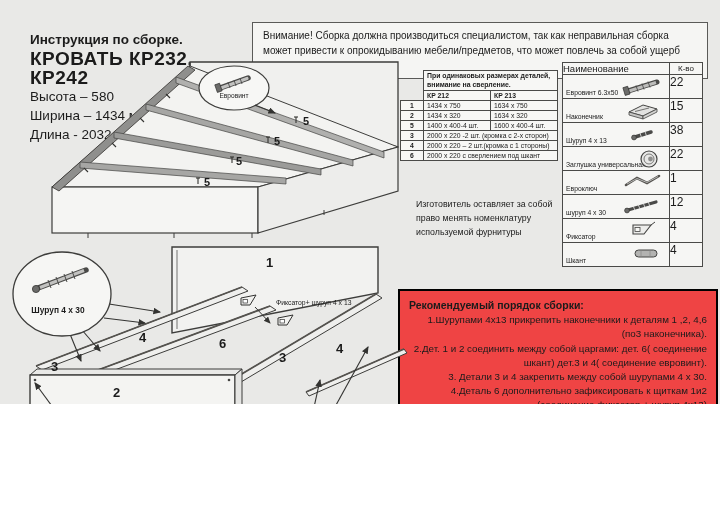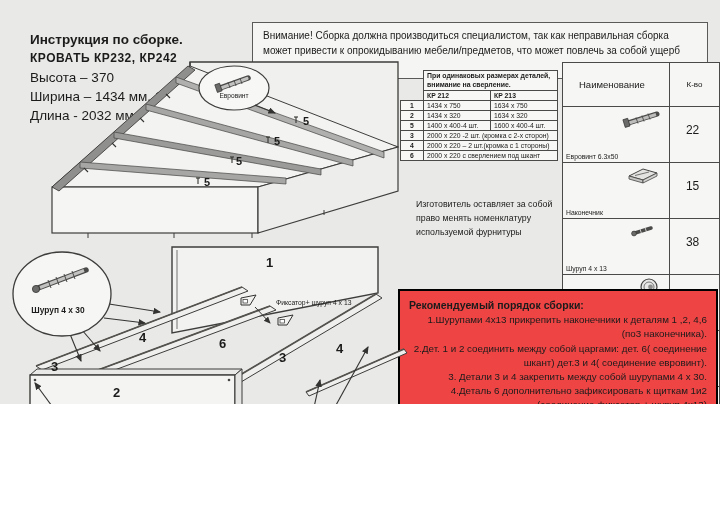--- a/index.html
+++ b/index.html
@@ -2,38 +2,38 @@
 <html><head>
 <meta charset="utf-8">
 <style>
   html,body{margin:0;padding:0;}
   .page{position:relative;width:720px;height:404px;background:#e9e9e7;overflow:hidden;
         font-family:"Liberation Sans",sans-serif;color:#1b1b1b;}
   .abs{position:absolute;}
   
   .title-block{left:30px;top:30px;width:220px;line-height:19px;font-size:13.5px;}
   .t-bold{font-weight:bold;font-size:13.5px;}
-  .t-bold2{font-weight:bold;font-size:12px;letter-spacing:.5px;}
+  .t-bold2{font-weight:bold;font-size:19px;letter-spacing:.5px;}
   
   .warning{left:252px;top:22px;width:434px;background:#f5f5f3;border:1px solid #5a5a58;
            padding:5px 10px;font-size:10px;line-height:15px;}
   
   table.dtable{left:400px;top:70px;position:absolute;border-collapse:collapse;background:transparent;
                font-size:6.8px;table-layout:fixed;}
   table.dtable td{border:1px solid #4a4a48;background:#f7f7f5;padding:1px 3px;vertical-align:middle;}
   table.dtable td.blank{border:none;background:transparent;}
   td.dhead{font-weight:bold;font-size:6.9px;line-height:8.5px;}
   td.dcol{font-weight:bold;}
   td.dnum{font-weight:bold;text-align:center;width:16px;}
   .w62{width:60px;} 
   
   .mnote{left:416px;top:197px;width:158px;font-size:8.8px;line-height:14px;}
   
   table.ptable{left:562px;top:62px;position:absolute;border-collapse:collapse;font-size:7px;table-layout:fixed;}
-  table.ptable td,table.ptable th{border:1px solid #4a4a48;background:#f6f6f4;padding:16px;}
+  table.ptable td,table.ptable th{border:1px solid #4a4a48;background:#f6f6f4;padding:0;}
   th.pn{width:106px;font-size:9.5px;font-weight:normal;text-align:left;padding:3px 4px;}
   th.pq{width:32px;font-size:8px;font-weight:normal;}
   td.pname{position:relative;height:23px;}
   td.pname .plabel{position:absolute;left:3px;bottom:2px;font-size:6.8px;}
   td.pname svg{position:absolute;right:4px;top:1px;}
   td.pqty{vertical-align:top;padding:2px 0 0 5px;font-size:12px;}
   
   .steps{left:398px;top:289px;width:298px;height:160px;background:#ef4444;border:2px solid #000000;
          padding:7px 9px;font-size:9.8px;line-height:14.2px;}
   .steps .st-title{font-weight:bold;font-size:10.5px;margin-bottom:1px;}
@@ -50,21 +50,21 @@
   .wm-text{color:#ffffff;font-size:29px;font-weight:bold;letter-spacing:-1px;margin-left:3px;}
 </style>
 </head>
 <body>
 
 <div class="page">
 
   <div class="abs title-block">
     <div class="t-bold">Инструкция по сборке.</div>
     <div class="t-bold2">КРОВАТЬ  КР232,  КР242</div>
-    <div>Высота – 370</div>
+    <div>Высота – 580</div>
     <div>Ширина – 1434 мм.,1634</div>
     <div>Длина -  2032 мм.</div>
   </div>
 
   <div class="abs warning">
     <span>Внимание! Сборка должна производиться специалистом, так как неправильная сборка может привести к опрокидыванию мебели/предметов, что может повлечь  за собой ущерб или телесные повреждения</span>
   </div>
 
   <svg class="diag" style="left:24px;top:50px;" width="390" height="215" viewBox="0 0 390 215">
     <defs>

